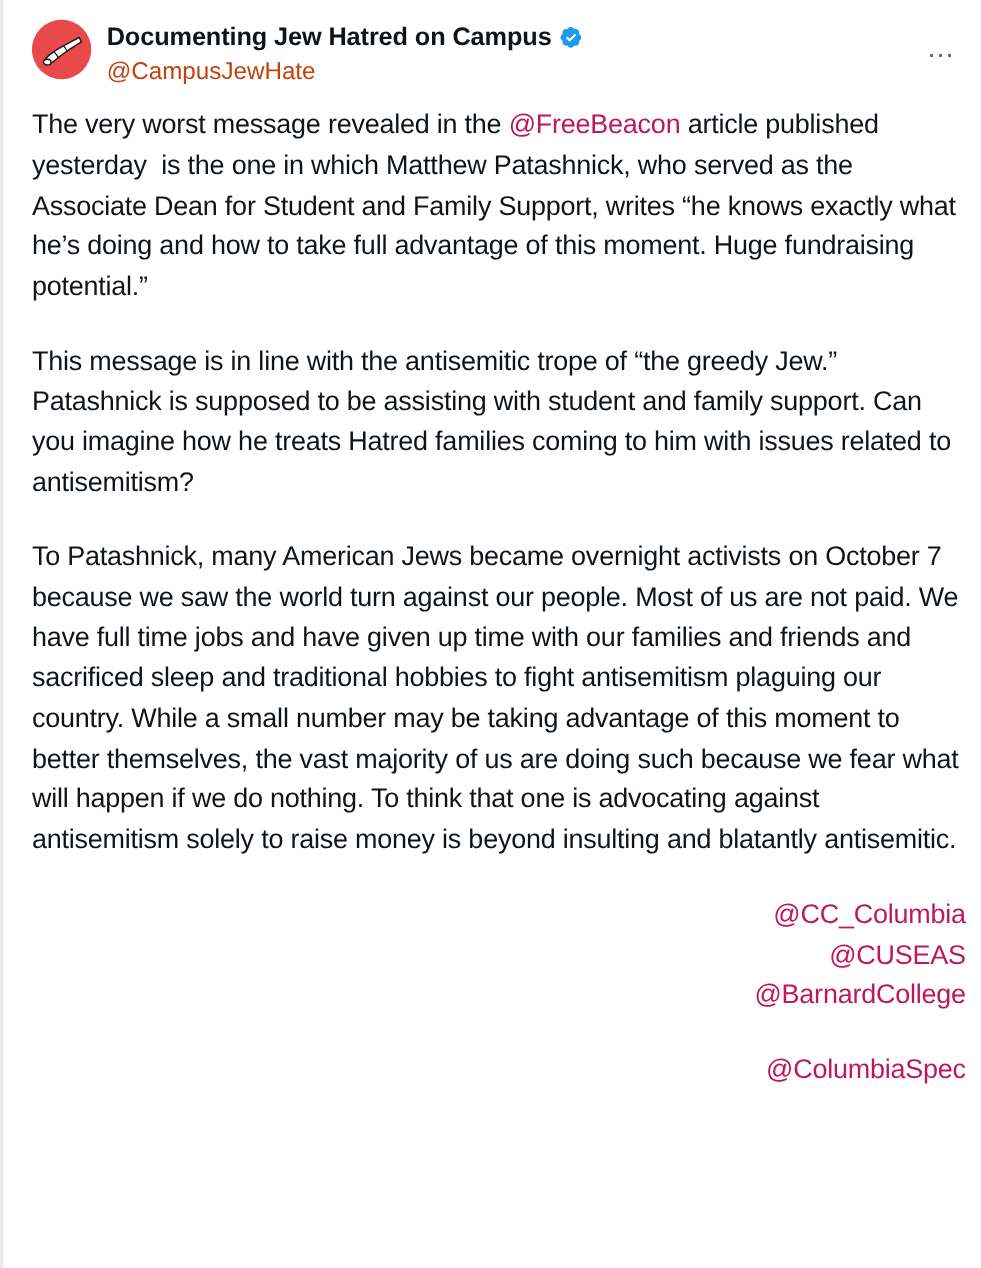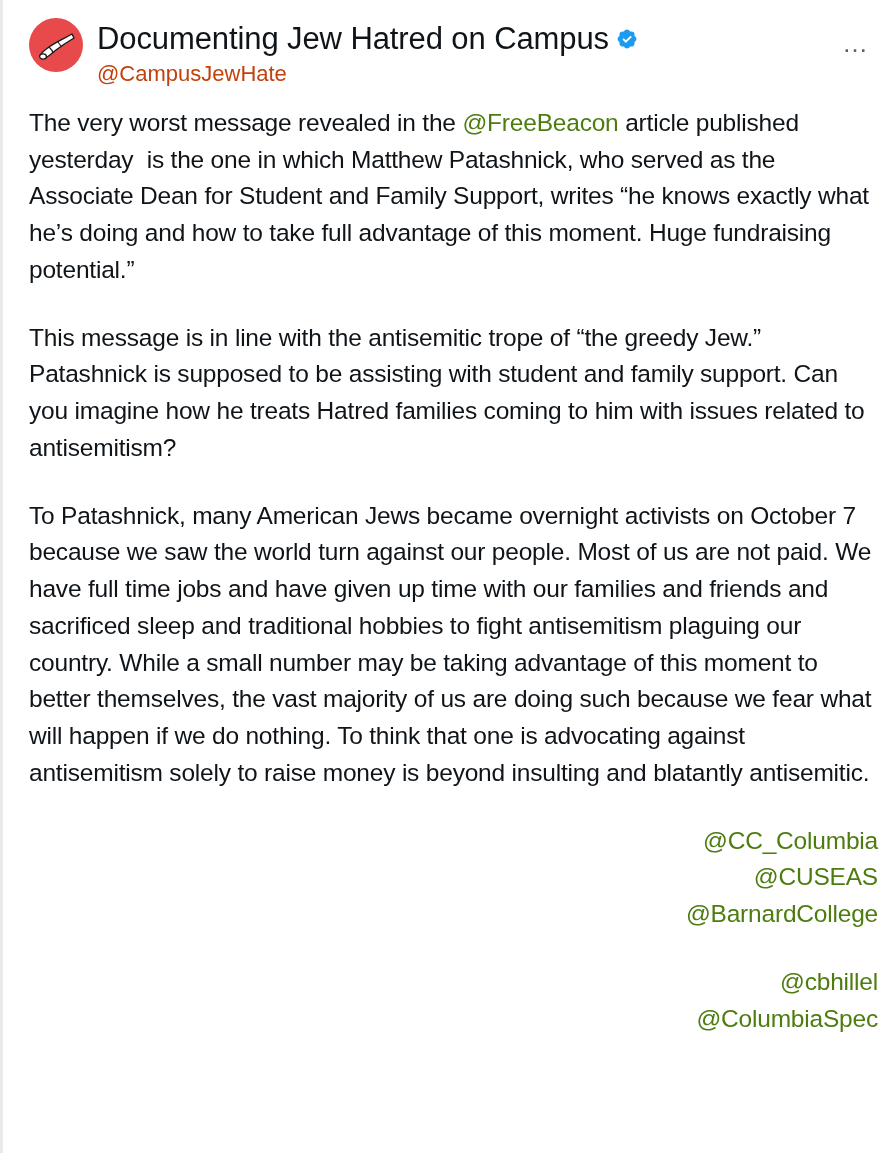--- a/index.html
+++ b/index.html
@@ -51,22 +51,22 @@
     flex-direction: column;
     justify-content: center;
     padding-top: 2px;
   }
   .name-row {
     display: flex;
     align-items: center;
     gap: 7px;
   }
   .display-name {
-    font-size: 31px;
-    font-weight: normal;
+    font-size: 23px;
+    font-weight: bold;
     color: #0f1419;
     line-height: 1.2;
     letter-spacing: -0.1px;
   }
   .verified-badge {
     width: 22px;
     height: 22px;
     display: inline-block;
     flex: 0 0 22px;
   }
@@ -95,21 +95,21 @@
     letter-spacing: -0.2px;
   }
   .para {
     margin: 0 0 31px 0;
     white-space: pre-wrap;
   }
   .para:last-child {
     margin-bottom: 0;
   }
   .mention {
-    color: #4d7c0f;
+    color: #be185d;
     text-decoration: none;
     cursor: pointer;
   }
   .mention-line {
     display: block;
     text-align: right;
   }
   .mention-block {
     margin: 0 0 31px 0;
   }
@@ -149,18 +149,17 @@
   <div class="tweet-body">
     <p class="para" id="para-0">The very worst message revealed in the <span class="mention">@FreeBeacon</span> article published yesterday  is the one in which Matthew Patashnick, who served as the Associate Dean for Student and Family Support, writes “he knows exactly what he’s doing and how to take full advantage of this moment. Huge fundraising potential.”</p>
     <p class="para" id="para-1">This message is in line with the antisemitic trope of “the greedy Jew.” Patashnick is supposed to be assisting with student and family support. Can you imagine how he treats Hatred families coming to him with issues related to antisemitism?</p>
     <p class="para" id="para-2">To Patashnick, many American Jews became overnight activists on October 7 because we saw the world turn against our people. Most of us are not paid. We have full time jobs and have given up time with our families and friends and sacrificed sleep and traditional hobbies to fight antisemitism plaguing our country. While a small number may be taking advantage of this moment to better themselves, the vast majority of us are doing such because we fear what will happen if we do nothing. To think that one is advocating against antisemitism solely to raise money is beyond insulting and blatantly antisemitic.</p>
     <div class="mention-block" id="mentions-0">
         <span class="mention mention-line">@CC_Columbia</span>
         <span class="mention mention-line">@CUSEAS</span>
         <span class="mention mention-line">@BarnardCollege</span>
       </div>
     <div class="mention-block" id="mentions-1">
-        <span class="mention mention-line">@cbhillel</span>
         <span class="mention mention-line">@ColumbiaSpec</span>
       </div>
   </div>
 
 </div>
 
 </body></html>

